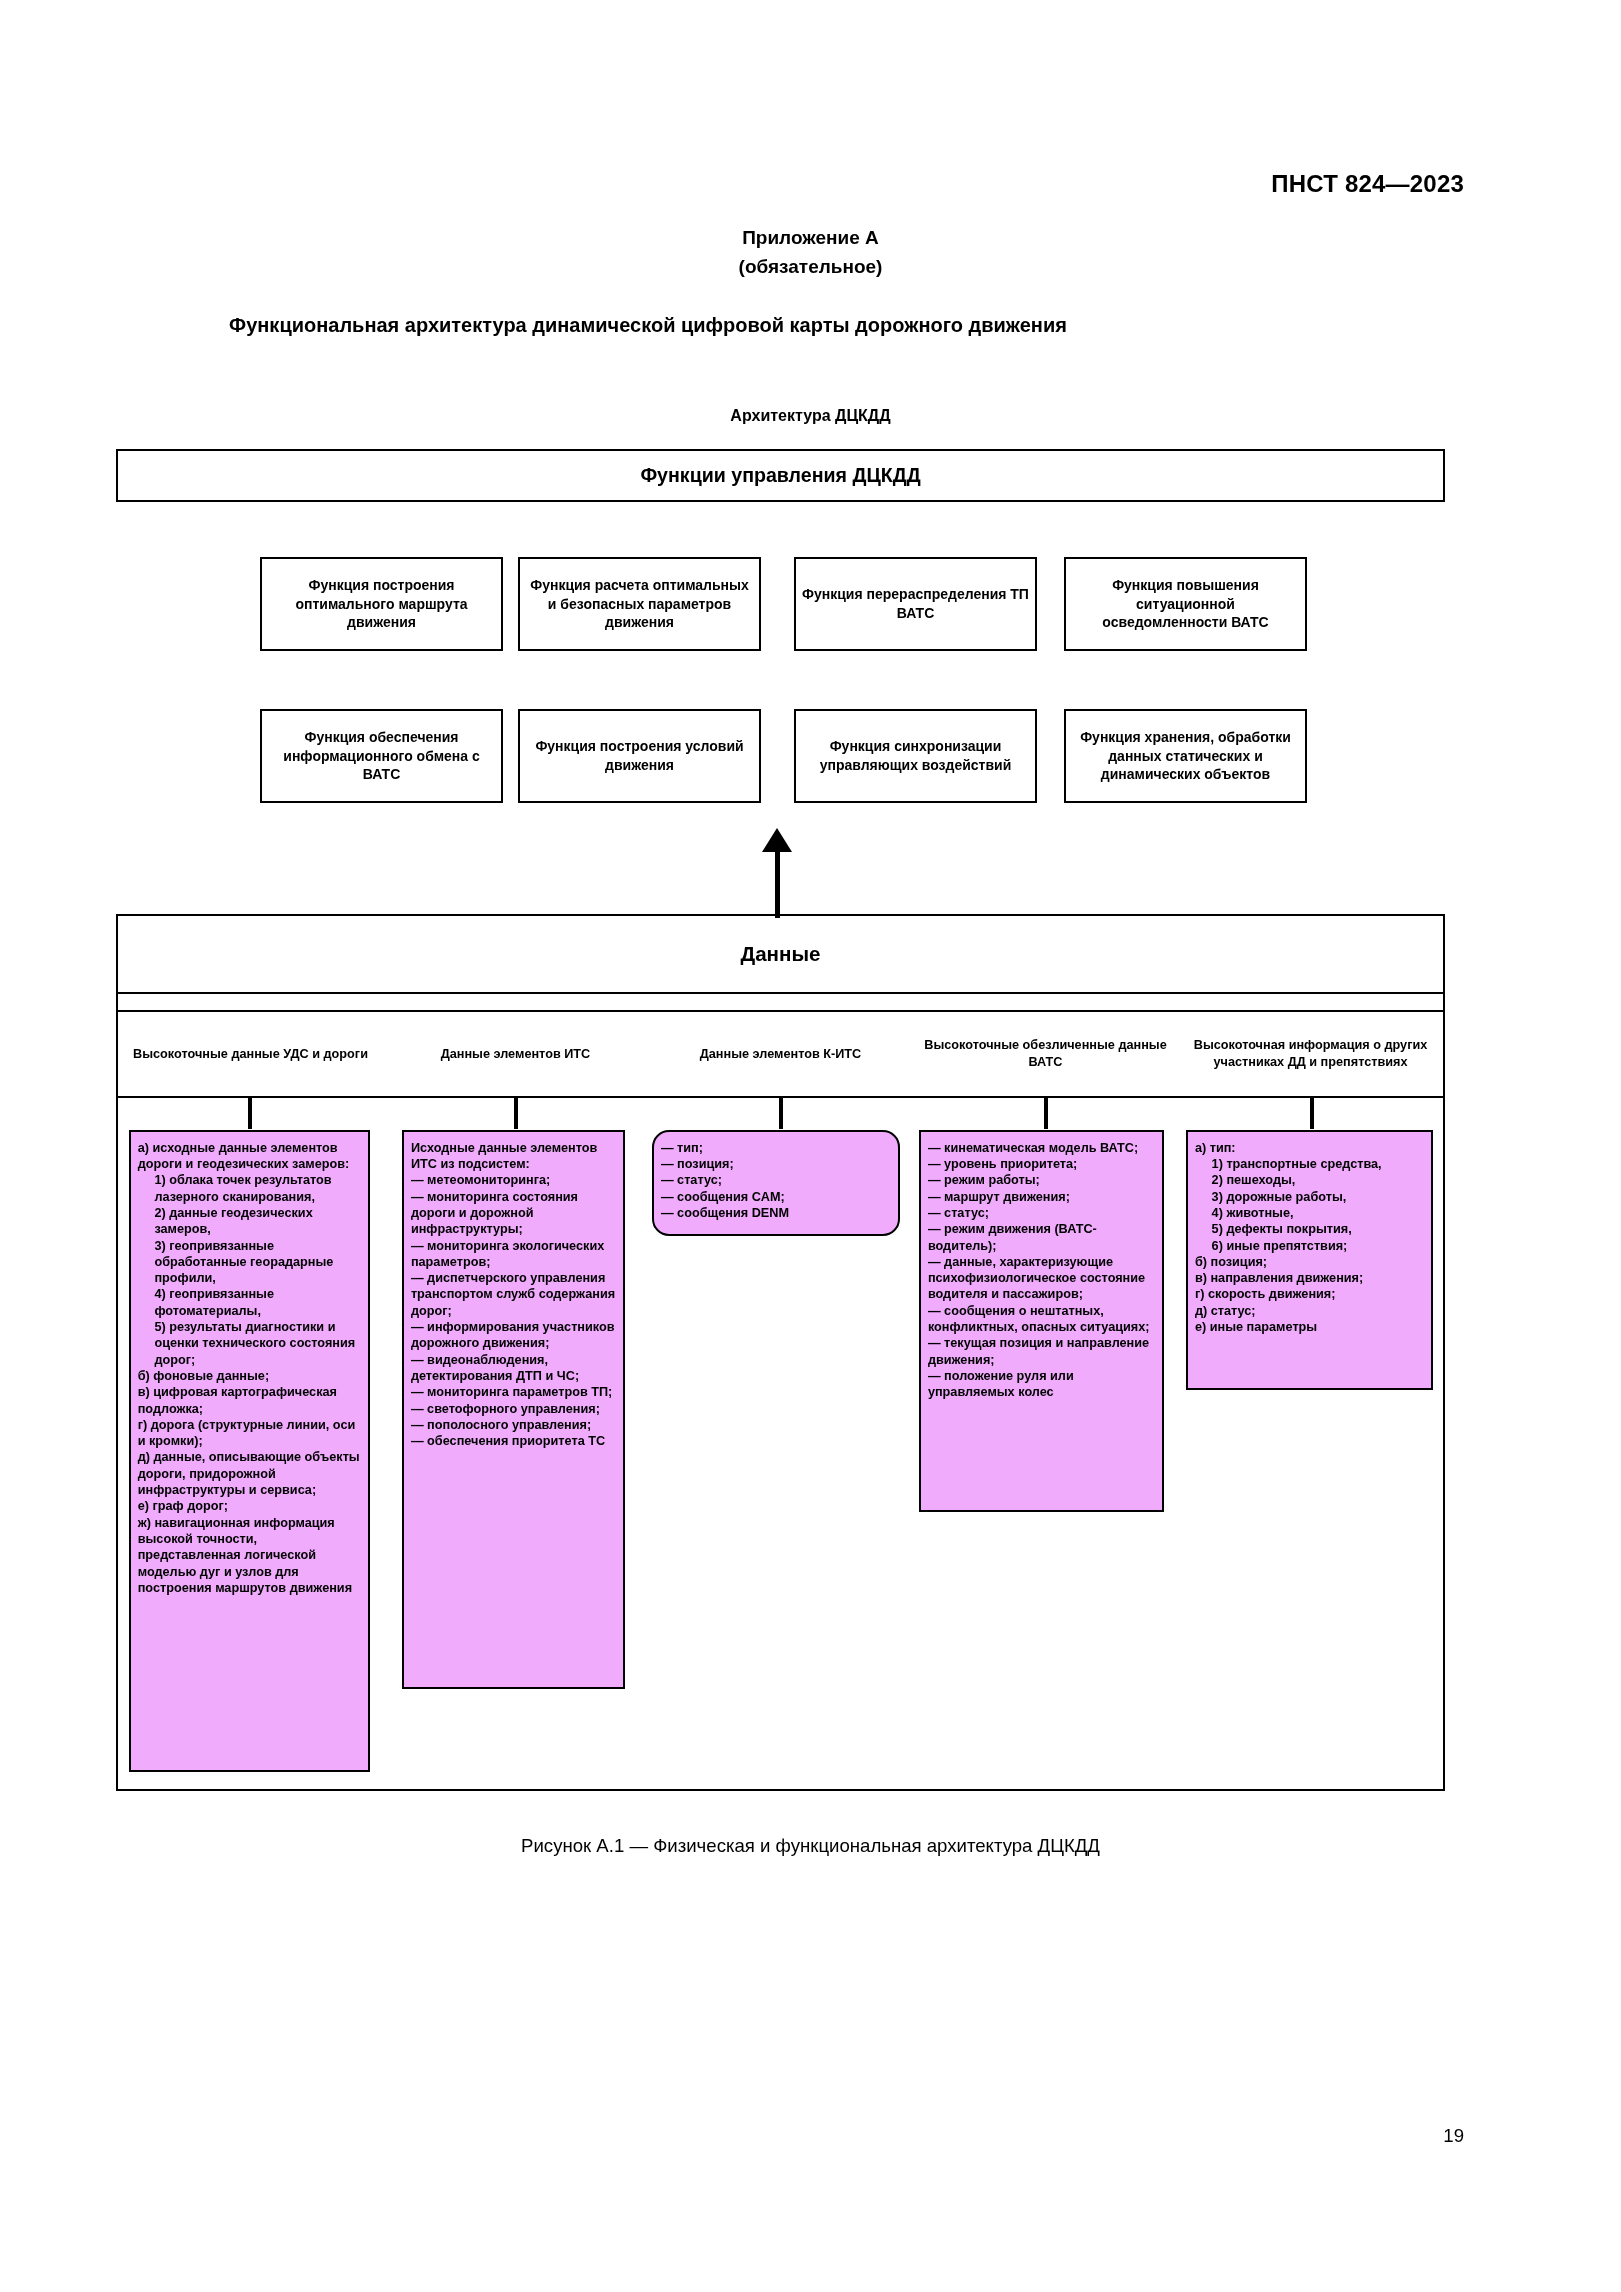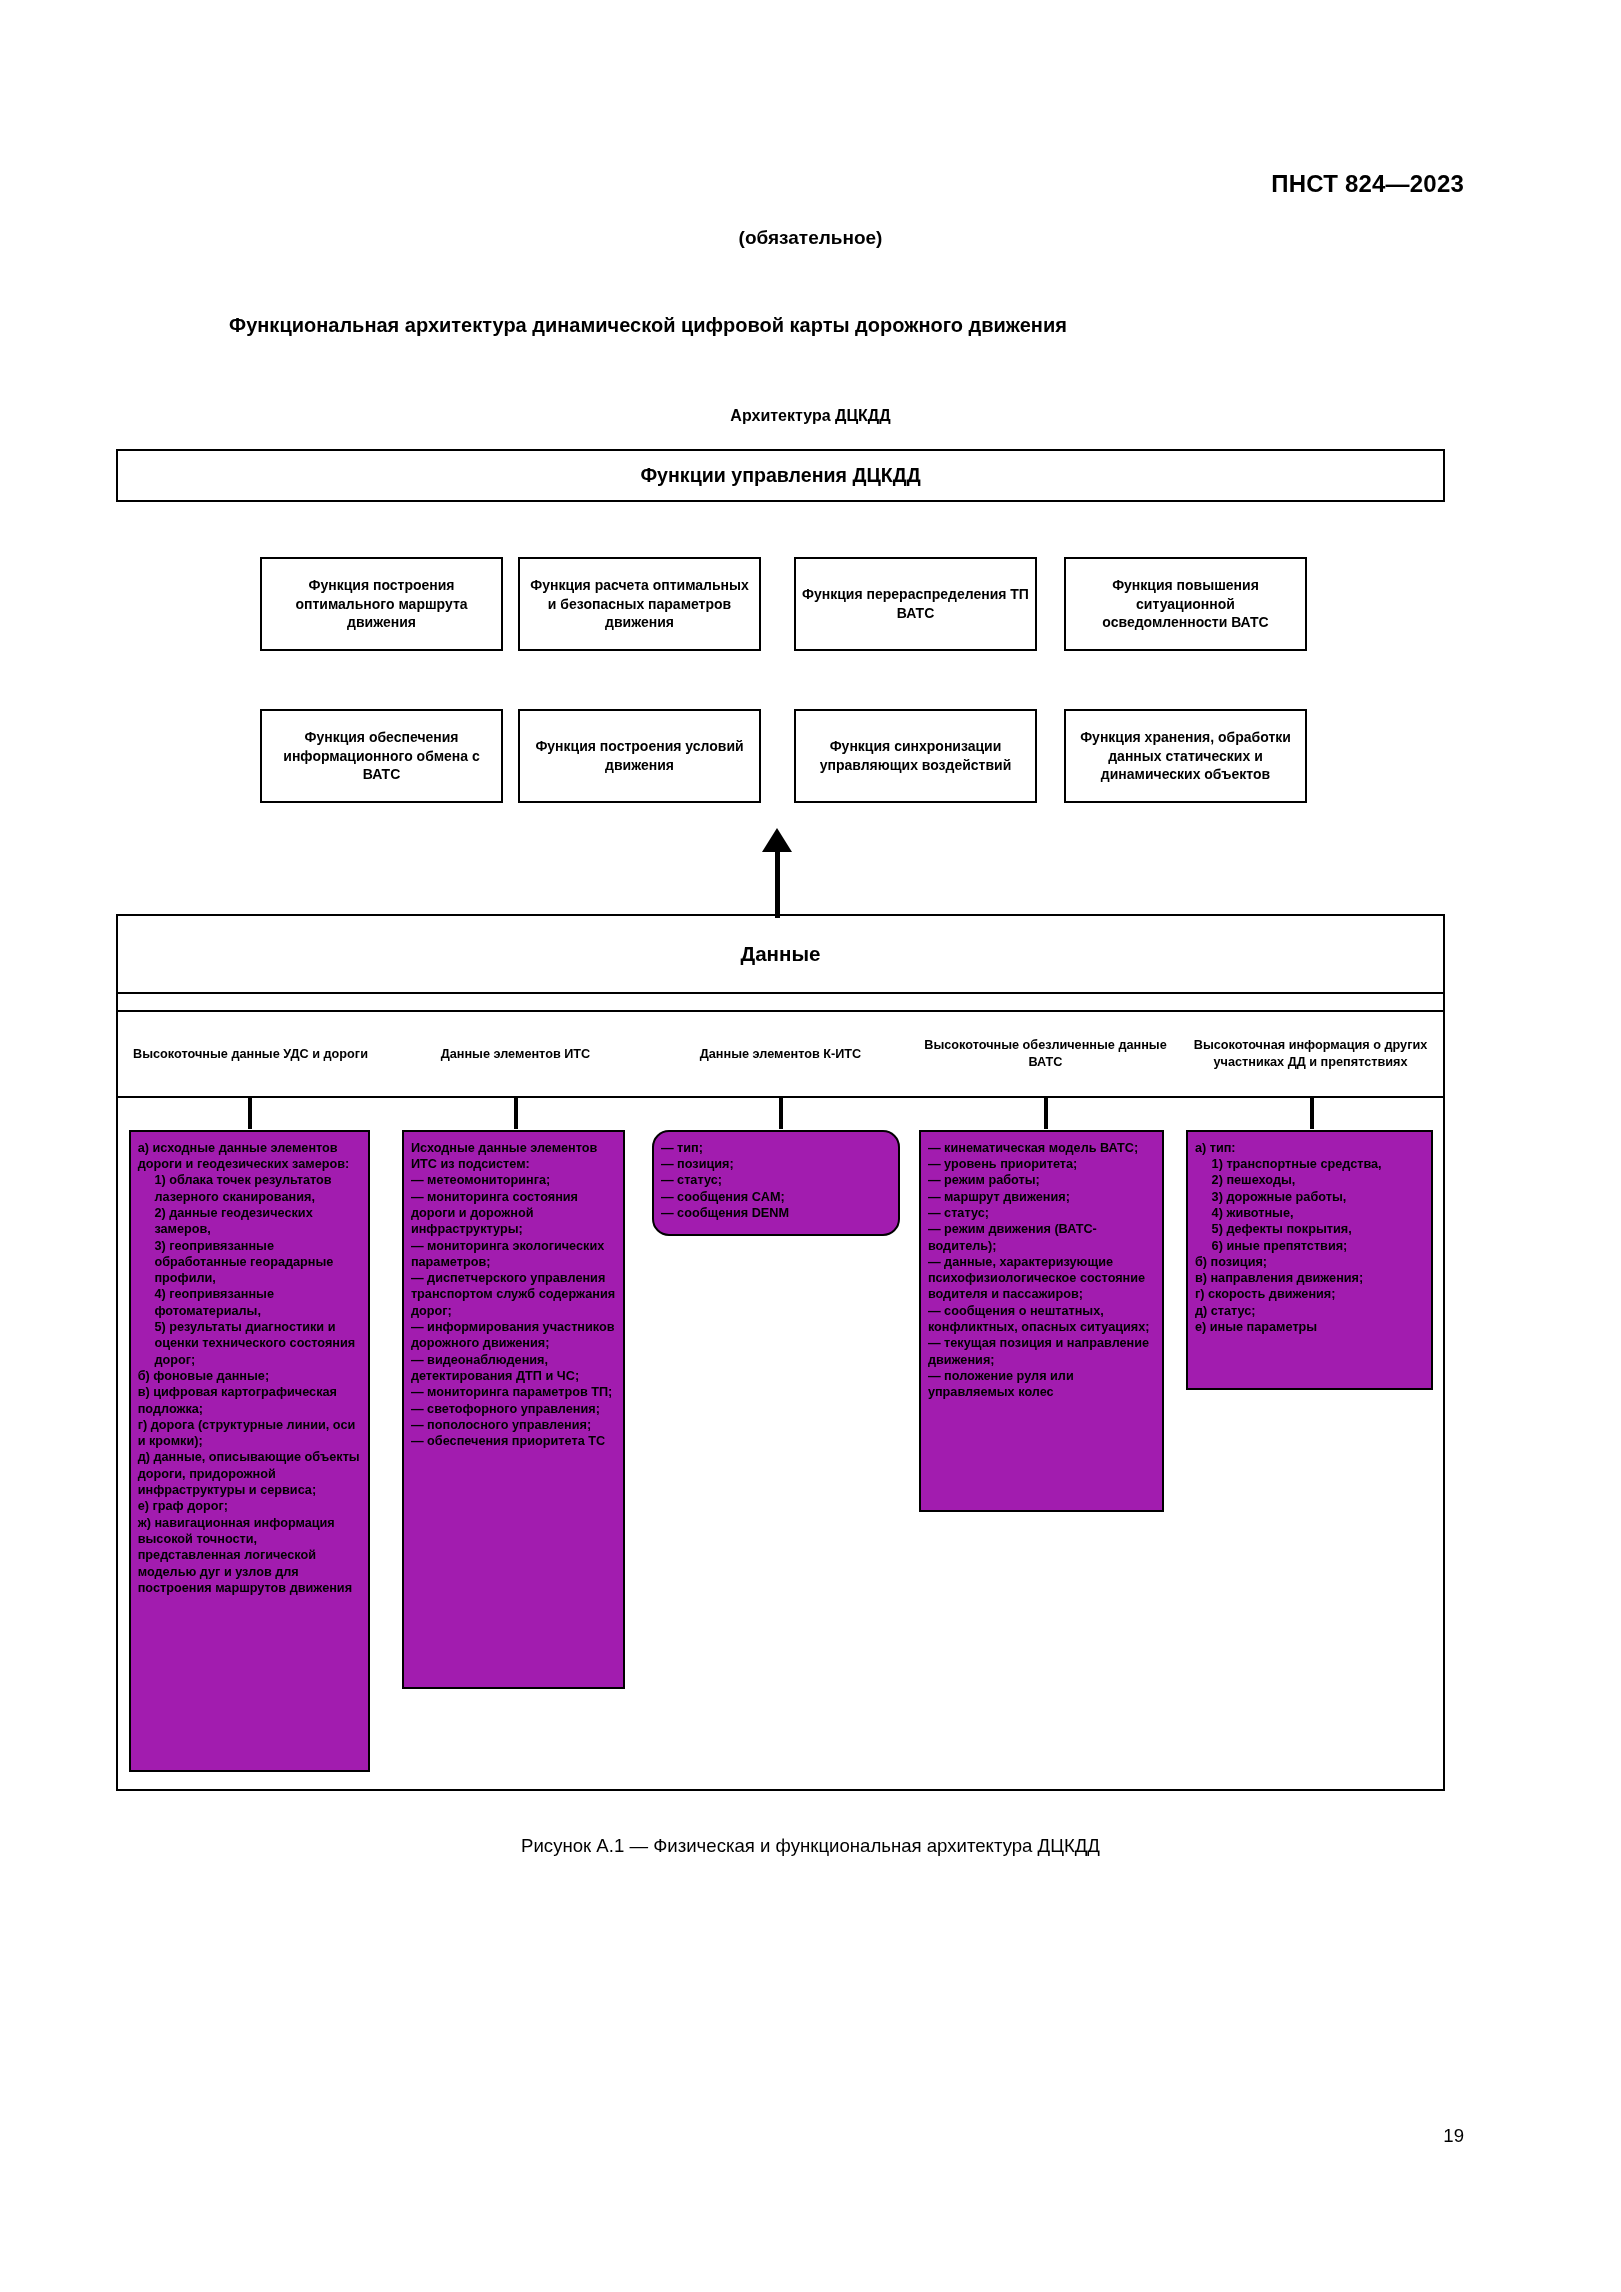--- a/index.html
+++ b/index.html
@@ -176,21 +176,21 @@
   }
 
   .col-box {
     position: absolute;
     border: 2.9px solid #000;
     box-sizing: border-box;
     font-size: 12.7px;
     font-weight: bold;
     line-height: 16.3px;
     padding: 7.8px 6.9px 7.8px 6.9px;
-    background: #a21caf;
+    background: #f0abfc;
   }
   .col-box .ln { display: block; white-space: pre-wrap; }
   .col-box .ind { padding-left: 16.7px; }
 
   
   .fig-caption {
     position: absolute;
     top: 1835px;
     left: 0;
     width: 1621px;
@@ -205,20 +205,21 @@
   }
 </style>
 </head>
 <body>
 
 <div class="page">
 
   <div class="doc-header">ПНСТ 824—2023</div>
 
   <div class="annex-block">
+    <div>Приложение А</div>
     <div>(обязательное)</div>
   </div>
 
   <div class="annex-title">Функциональная архитектура динамической цифровой карты дорожного движения</div>
 
   <div class="arch-title">Архитектура ДЦКДД</div>
 
   <div class="mgmt-bar">Функции управления ДЦКДД</div>
 
   <div class="fn-box" style="left:260px; top:557px; width:243px; height:94px;">Функция построения оптимального маршрута движения</div>

